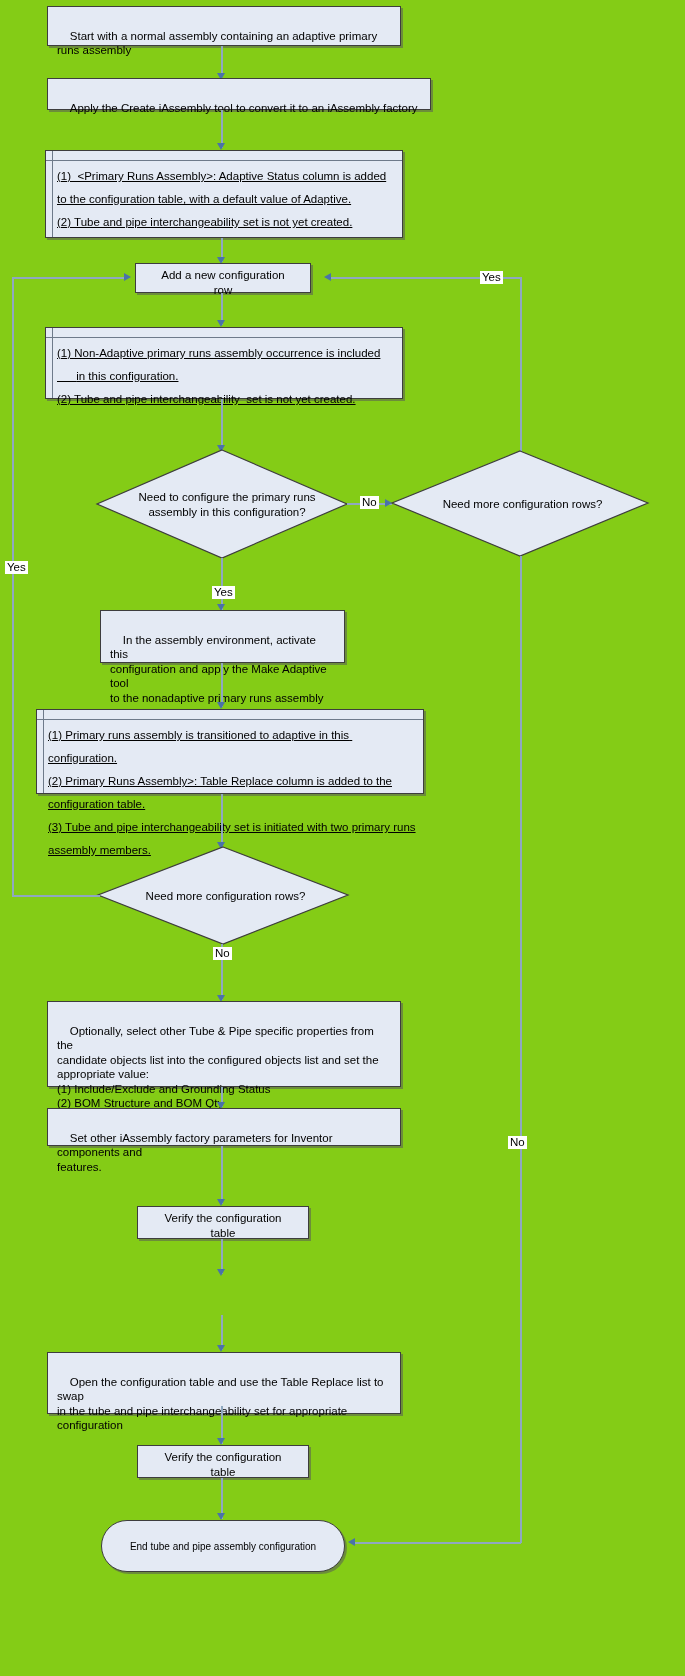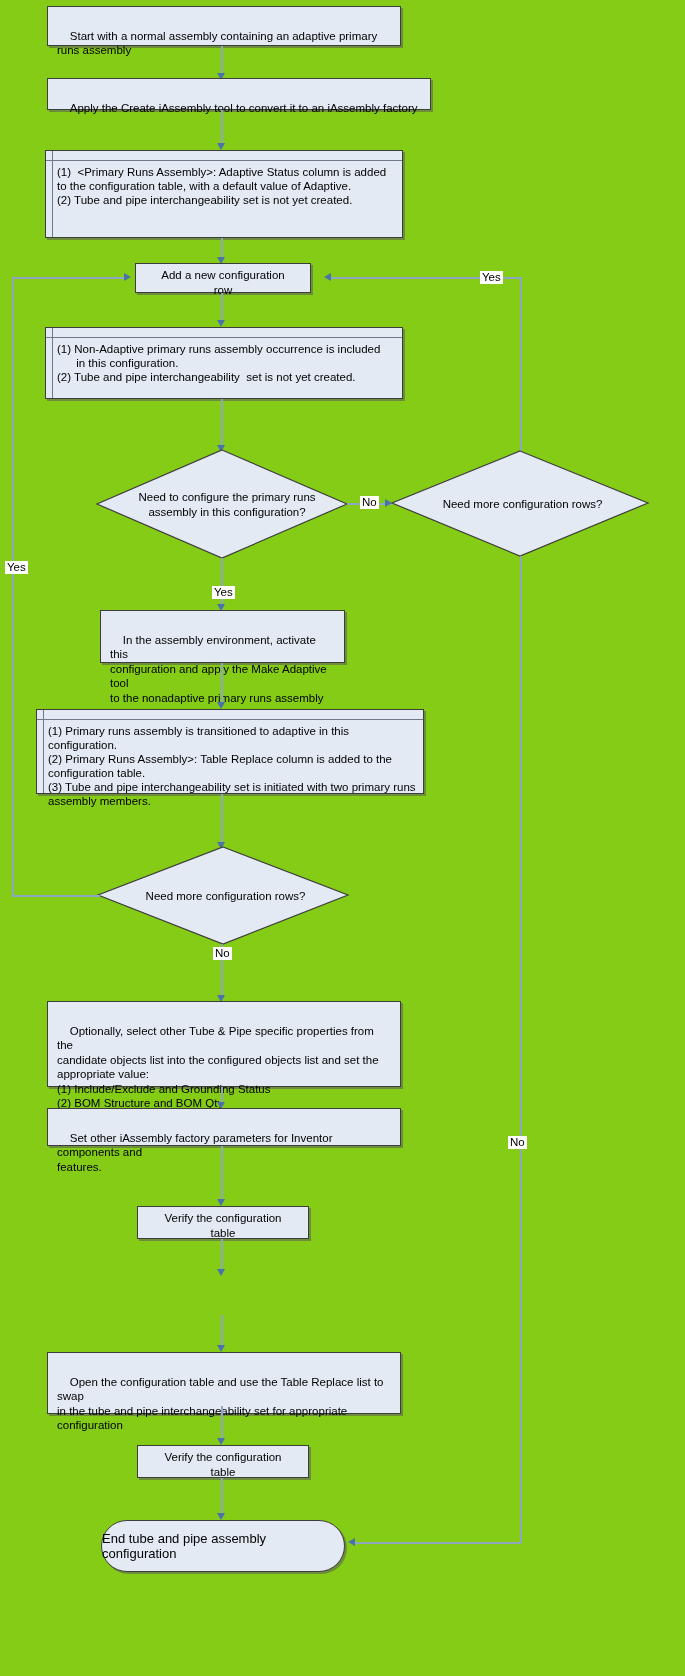--- a/index.html
+++ b/index.html
@@ -55,35 +55,36 @@
   .predef .toprule {
     position: absolute;
     left: 0; right: 0; top: 9px;
     height: 0;
     border-top: 1px solid #6e7a8a;
   }
   .predef .ptext {
     position: absolute;
     left: 11px; right: 6px; top: 14px;
     font-size: 11.5px;
-    line-height: 14px;
+    line-height: 23px;
     white-space: pre-wrap;
+    text-decoration: underline;
   }
   
   .terminator {
     position: absolute;
     box-sizing: border-box;
     background: #e4eaf4;
     border: 1px solid #3d3d3d;
     border-radius: 26px;
     box-shadow: 2px 2px 0 0 rgba(90,90,90,0.55);
     display: flex;
     align-items: center;
     justify-content: center;
-    font-size: 13px;
+    font-size: 10px;
     color: #000;
   }
   
   .decision {
     position: absolute;
   }
   .decision svg {
     position: absolute;
     left: 0; top: 0;
     overflow: visible;

